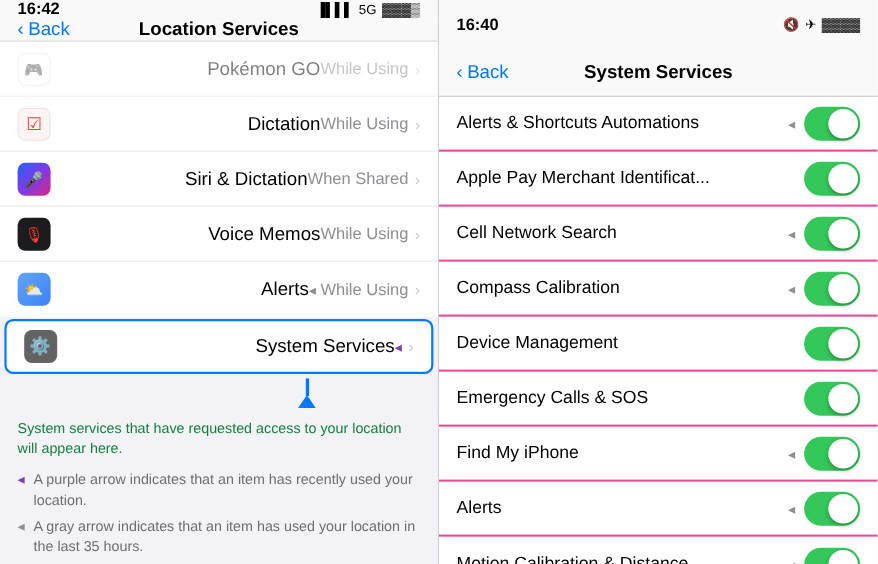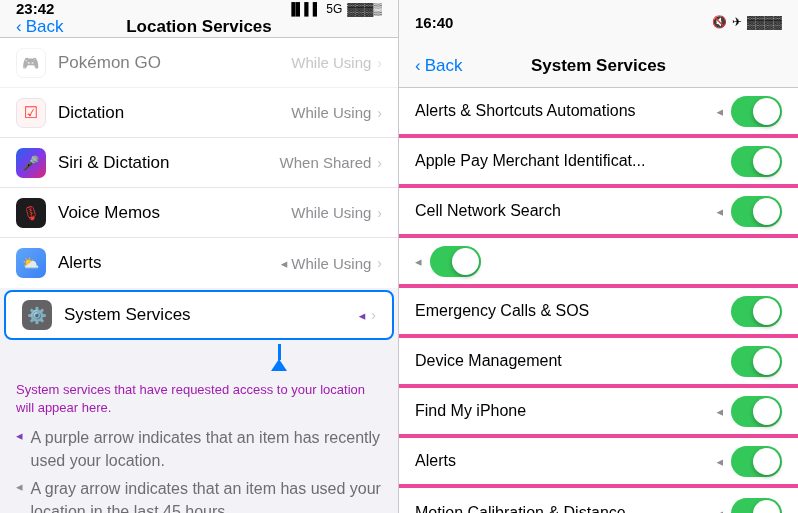--- a/index.html
+++ b/index.html
@@ -99,20 +99,21 @@
       align-items: center;
       justify-content: center;
       flex-shrink: 0;
       font-size: 16px;
     }
 
     .item-label {
       flex: 1;
       font-size: 17px;
       color: #000;
+      text-align: right;
     }
 
     .item-value {
       font-size: 15px;
       color: #8e8e93;
       margin-right: 6px;
     }
 
     .chevron {
       color: #c7c7cc;
@@ -128,40 +129,40 @@
       position: relative;
     }
 
     .info-section {
       padding: 8px 16px 12px;
       background: #f2f2f7;
     }
 
     .info-text {
       font-size: 13px;
-      color: #a21caf;
+      color: #15803d;
       line-height: 1.4;
       margin-bottom: 10px;
     }
 
     .legend-item {
       display: flex;
       align-items: flex-start;
       margin-bottom: 6px;
       gap: 8px;
     }
 
     .legend-arrow {
       font-size: 13px;
       margin-top: 1px;
       flex-shrink: 0;
     }
 
     .legend-text {
-      font-size: 16px;
+      font-size: 13px;
       color: #6d6d72;
       line-height: 1.4;
     }
 
     
     .blue-arrow-container {
       display: flex;
       justify-content: center;
       padding: 4px 0;
       position: relative;
@@ -181,21 +182,21 @@
       background: #fff;
       flex: 1;
       overflow: hidden;
     }
 
     .right-list-item {
       display: flex;
       align-items: center;
       padding: 0 16px;
       height: 50px;
-      border-bottom: 4px solid #ec4899;
+      border-bottom: 2px solid #ec4899;
       background: #fff;
     }
 
     .right-list-item:last-child {
       border-bottom: none;
     }
 
     .right-item-label {
       flex: 1;
       font-size: 16px;
@@ -256,21 +257,21 @@
       z-index: 1;
       pointer-events: none;
     }
   </style>
 </head>
 <body>
 
 <div class="left-panel">
 
   <div class="status-bar">
-    <span class="status-time">23:42</span>
+    <span class="status-time">16:42</span>
     <div class="status-icons">
       <span>▐▌▌▌</span>
       <span>5G</span>
       <span>▓▓▓▒ </span>
     </div>
   </div>
 
   <div class="nav-bar">
     <div class="nav-back">
       <span>‹</span>
@@ -348,21 +349,21 @@
 
   <div class="info-section">
     <p class="info-text">System services that have requested access to your location will appear here.</p>
 
     <div class="legend-item">
       <span class="legend-arrow" style="color:#7d3fbc;">◂</span>
       <span class="legend-text">A purple arrow indicates that an item has recently used your location.</span>
     </div>
     <div class="legend-item">
       <span class="legend-arrow" style="color:#8e8e93;">◂</span>
-      <span class="legend-text">A gray arrow indicates that an item has used your location in the last 45 hours.</span>
+      <span class="legend-text">A gray arrow indicates that an item has used your location in the last 35 hours.</span>
     </div>
   </div>
 </div>
 
 <div class="right-panel">
 
   <div class="status-bar">
     <span class="status-time">16:40</span>
     <div class="status-icons">
       <span>🔇</span>
@@ -392,35 +393,36 @@
       <div class="toggle"></div>
     </div>
 
     <div class="right-list-item">
       <span class="right-item-label">Cell Network Search</span>
       <span class="location-arrow gray">◂</span>
       <div class="toggle"></div>
     </div>
 
     <div class="right-list-item">
-      <span class="location-arrow gray">◂</span>
+      <span class="right-item-label">Compass Calibration</span>
+      <span class="location-arrow gray">◂</span>
+      <div class="toggle"></div>
+    </div>
+
+    <div class="right-list-item">
+      <span class="right-item-label">Device Management</span>
       <div class="toggle"></div>
     </div>
 
     <div class="right-list-item">
       <span class="right-item-label">Emergency Calls &amp; SOS</span>
       <div class="toggle"></div>
     </div>
 
     <div class="right-list-item">
-      <span class="right-item-label">Device Management</span>
-      <div class="toggle"></div>
-    </div>
-
-    <div class="right-list-item">
       <span class="right-item-label">Find My iPhone</span>
       <span class="location-arrow gray">◂</span>
       <div class="toggle"></div>
     </div>
 
     <div class="right-list-item">
       <span class="right-item-label">Alerts</span>
       <span class="location-arrow gray">◂</span>
       <div class="toggle"></div>
     </div>

